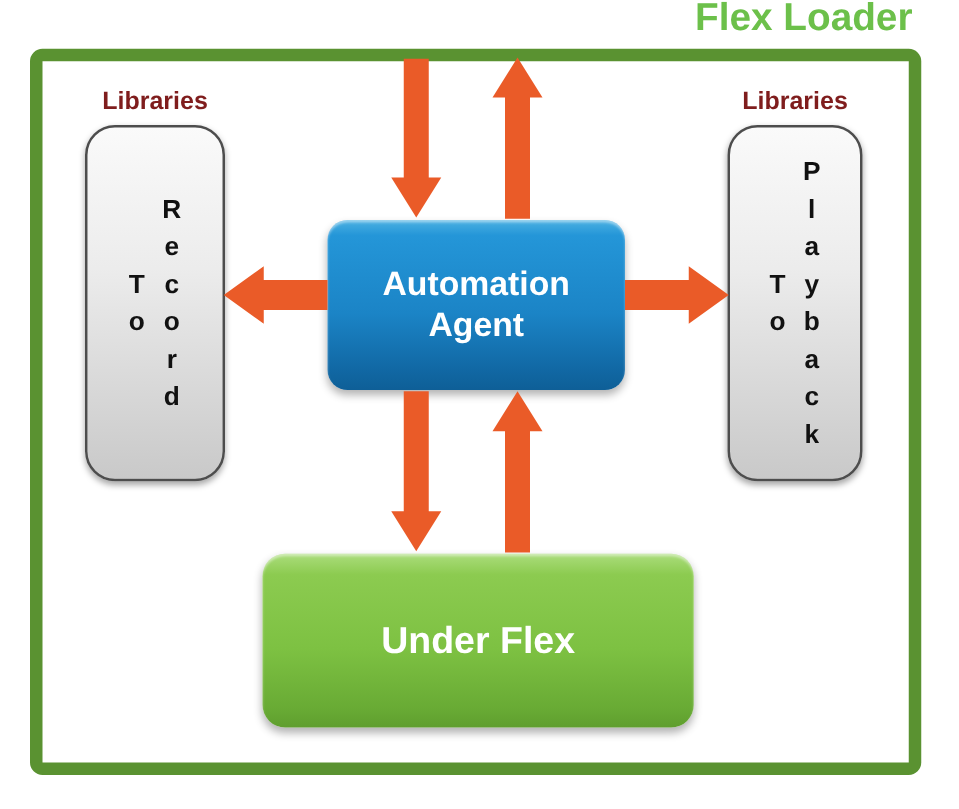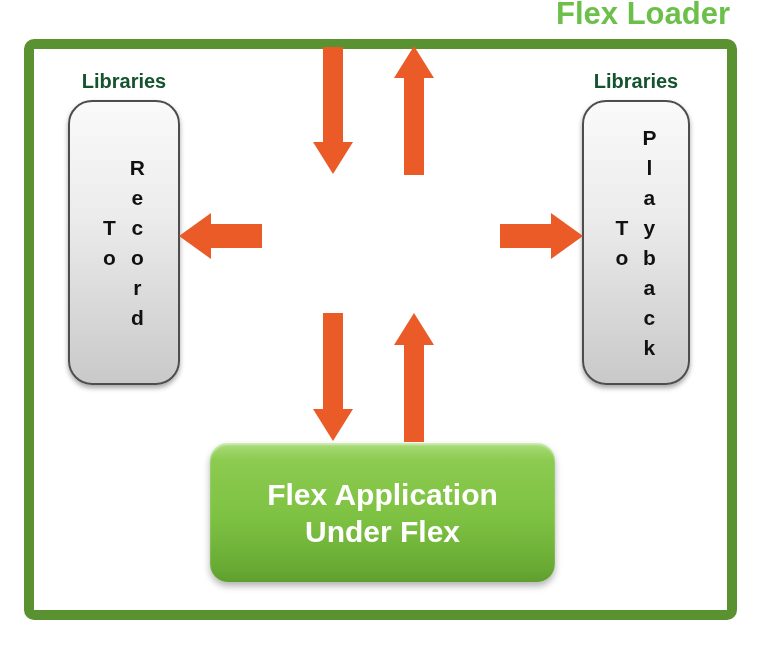--- a/index.html
+++ b/index.html
@@ -9,21 +9,21 @@
   }
   .title{
     position:absolute;top:-4px;right:37px;
     font-size:31px;font-weight:bold;color:#6CC04A;letter-spacing:0px;
   }
   .frame{
     position:absolute;left:24px;top:39px;width:713px;height:581px;
     border:10px solid #5A9231;border-radius:10px;box-sizing:border-box;
   }
   .lib-label{
-    position:absolute;top:70px;font-size:20px;font-weight:bold;color:#14532d;
+    position:absolute;top:70px;font-size:20px;font-weight:bold;color:#7f1d1d;
     text-align:center;
   }
   .lib-label.left{left:68px;width:112px;}
   .lib-label.right{left:582px;width:108px;}
   .lib-box{
     position:absolute;top:100px;height:285px;box-sizing:border-box;
     border:2px solid #4d4d4d;border-radius:24px;
     background:linear-gradient(180deg,#fafafa 0%,#ececec 40%,#c9c9c9 100%);
     box-shadow:0 3px 5px rgba(0,0,0,0.35);
     display:flex;align-items:center;justify-content:center;gap:14px;
@@ -89,23 +89,26 @@
         <div>l</div>
         <div>a</div>
         <div>y</div>
         <div>b</div>
         <div>a</div>
         <div>c</div>
         <div>k</div>
       </div>
   </div>
 
+  <div class="agent-box">
+    <div>Automation</div>
+    <div>Agent</div>
+  </div>
 
   <div class="aut-box">
-    <div>Flex Application</div>
     <div>Under Flex</div>
   </div>
 
   <svg class="arrows" viewBox="0 0 767 647" xmlns="http://www.w3.org/2000/svg">
     <polygon points="323,47 343,47 343,142 353,142 333,174 313,142 323,142" fill="#EA5B28"></polygon>
     <polygon points="414,46 434,78 424,78 424,175 404,175 404,78 394,78" fill="#EA5B28"></polygon>
     <polygon points="179,236 211,213 211,224 262,224 262,248 211,248 211,259" fill="#EA5B28"></polygon>
     <polygon points="583,236 551,213 551,224 500,224 500,248 551,248 551,259" fill="#EA5B28"></polygon>
     <polygon points="323,313 343,313 343,409 353,409 333,441 313,409 323,409" fill="#EA5B28"></polygon>
     <polygon points="414,313 434,345 424,345 424,442 404,442 404,345 394,345" fill="#EA5B28"></polygon>

